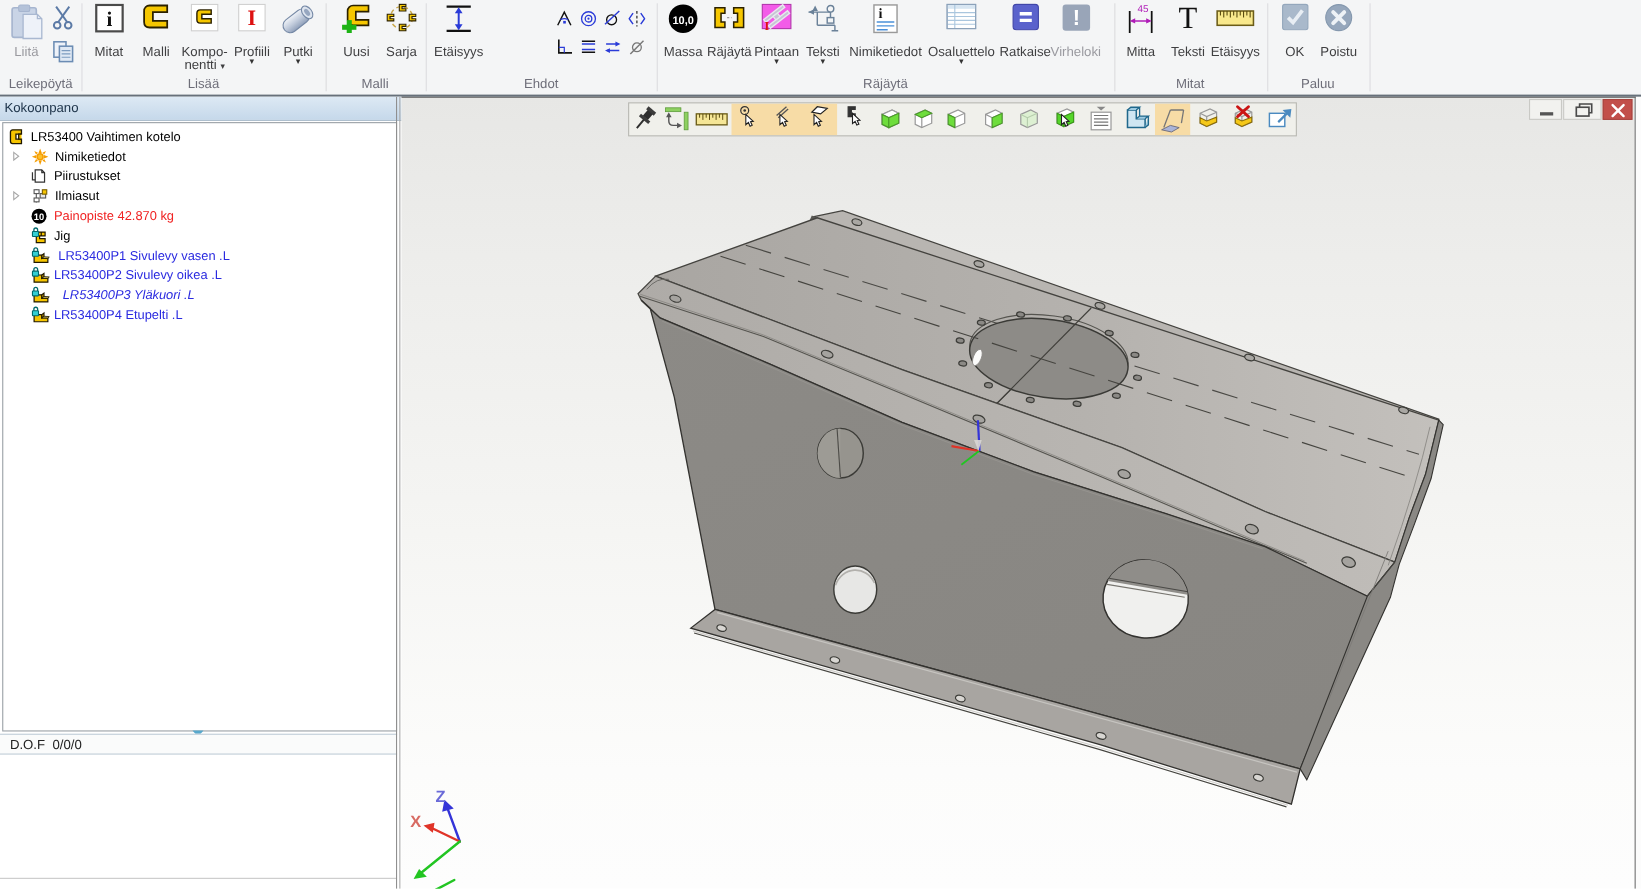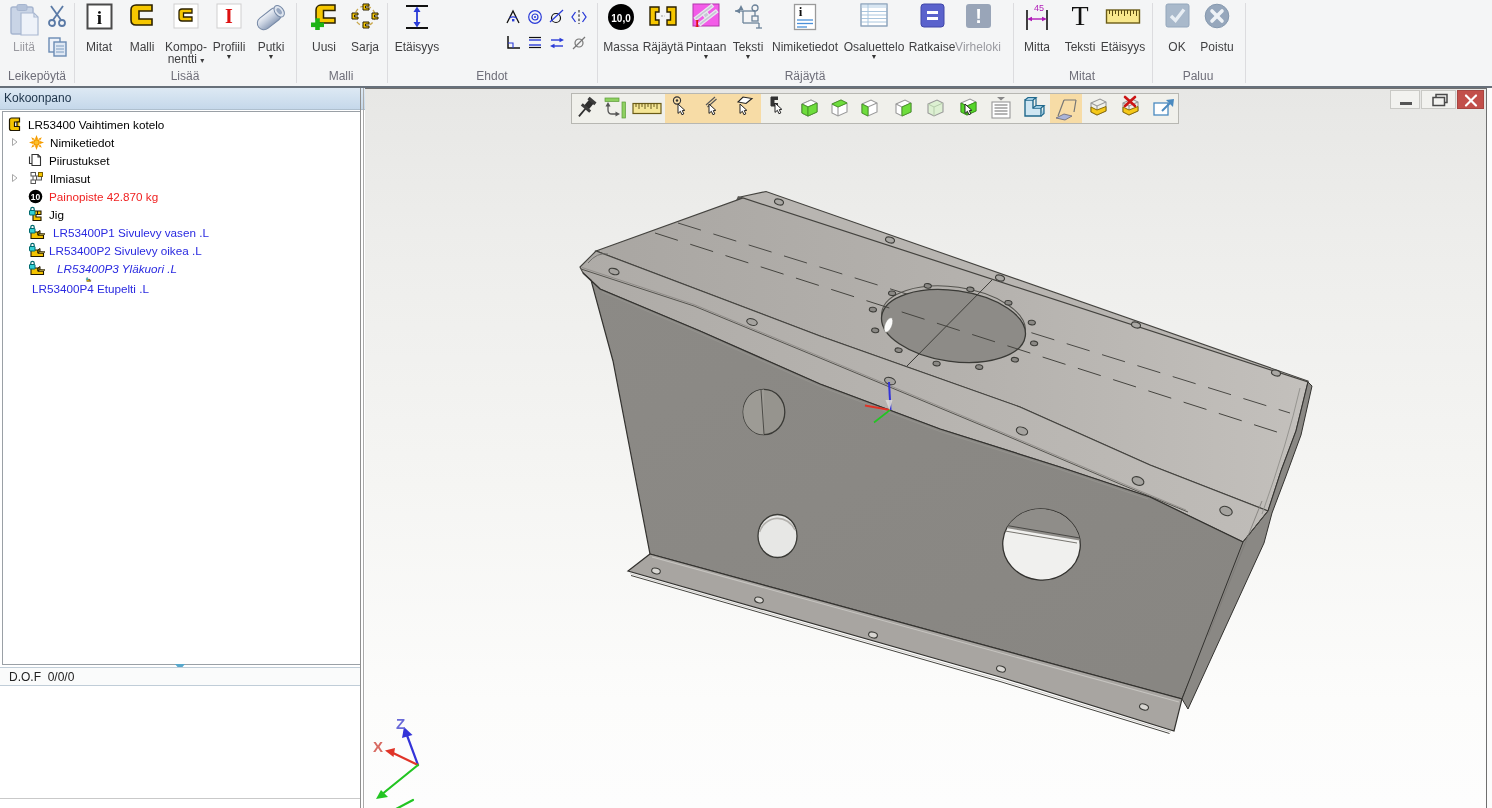--- a/index.html
+++ b/index.html
@@ -484,21 +484,21 @@
       <div class="trow" style="left:25px;top:147px;">
         <svg width="17" height="16" viewBox="0 0 17 16">
             <polygon points="3,8 10,8 10,11 15.5,11 15.5,14.5 3,14.5" fill="#f5c400" stroke="#201800" stroke-width="1.1"></polygon>
             <polygon points="10,8 12,6.5 12,9.5 10,11" fill="#c79a00" stroke="#201800" stroke-width="1"></polygon>
             <polygon points="15.5,11 17,9.8 12,9.5 10,11" fill="#fde97a" stroke="#201800" stroke-width="0.8"></polygon>
             <rect x="1.5" y="4.5" width="5.5" height="4.5" rx="0.5" fill="#34cfd4" stroke="#01696d" stroke-width="1"></rect>
             <path d="M2.8,4.5 V3 A1.7,1.7 0 0 1 6.2,3 V4.5" fill="none" stroke="#01696d" stroke-width="1.2"></path>
           </svg>
         <span class="blue" style="margin-left:12px;font-style:italic;">LR53400P3 Yläkuori .L</span>
       </div>
-      <div class="trow" style="left:25px;top:165px;flex-direction:column;">
+      <div class="trow" style="left:25px;top:165px;">
         <svg width="17" height="16" viewBox="0 0 17 16">
             <polygon points="3,8 10,8 10,11 15.5,11 15.5,14.5 3,14.5" fill="#f5c400" stroke="#201800" stroke-width="1.1"></polygon>
             <polygon points="10,8 12,6.5 12,9.5 10,11" fill="#c79a00" stroke="#201800" stroke-width="1"></polygon>
             <polygon points="15.5,11 17,9.8 12,9.5 10,11" fill="#fde97a" stroke="#201800" stroke-width="0.8"></polygon>
             <rect x="1.5" y="4.5" width="5.5" height="4.5" rx="0.5" fill="#34cfd4" stroke="#01696d" stroke-width="1"></rect>
             <path d="M2.8,4.5 V3 A1.7,1.7 0 0 1 6.2,3 V4.5" fill="none" stroke="#01696d" stroke-width="1.2"></path>
           </svg>
         <span class="blue" style="margin-left:4px;">LR53400P4 Etupelti .L</span>
       </div>
     </div>

